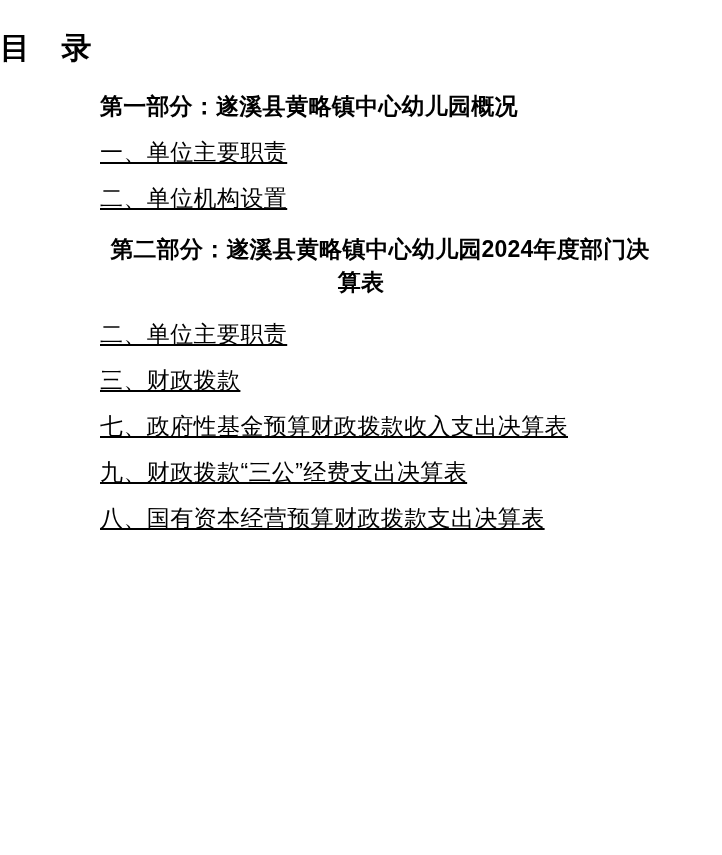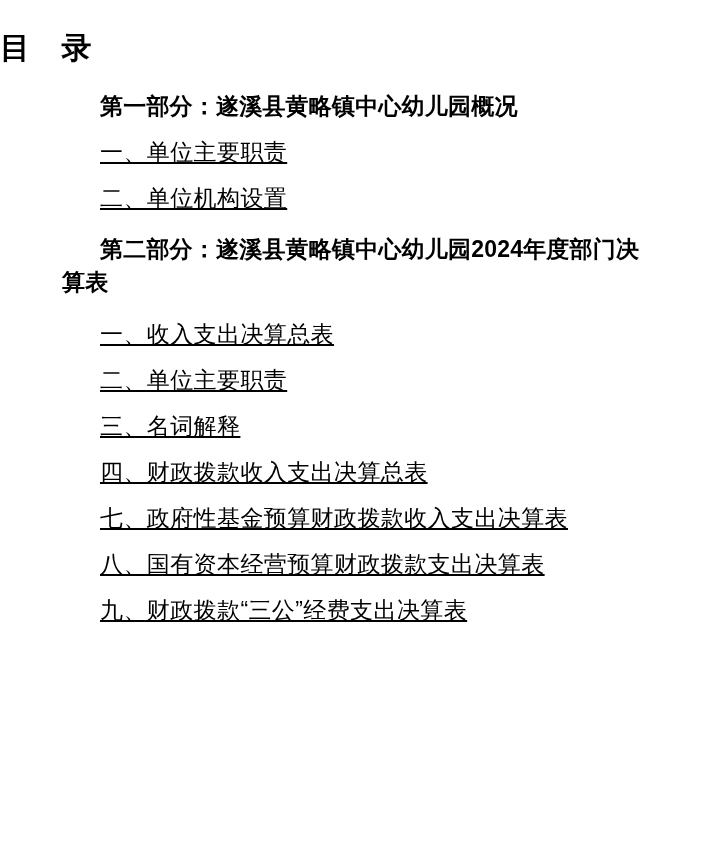--- a/index.html
+++ b/index.html
@@ -47,37 +47,36 @@
     letter-spacing: 0.2px;
   }
   .level-2 {
     font-weight: normal;
     text-indent: 38px;
     letter-spacing: 0.4px;
     text-decoration: underline;
   }
   .toc-entry.wrap {
     line-height: 1.45;
+    text-align: center;
   }
 </style>
 </head>
 <body>
 
 <div class="page">
 
   <div class="doc-title">目 录</div>
 
   <div class="toc">
 
     <div class="toc-entry level-1">第一部分：遂溪县黄略镇中心幼儿园概况</div>
     <div class="toc-entry level-2">一、单位主要职责</div>
     <div class="toc-entry level-2">二、单位机构设置</div>
     <div class="toc-entry level-1 wrap">第二部分：遂溪县黄略镇中心幼儿园2024年度部门决算表</div>
-    <div class="toc-entry level-2">一、收入支出决算总表</div>
     <div class="toc-entry level-2">二、单位主要职责</div>
-    <div class="toc-entry level-2">三、名词解释</div>
-    <div class="toc-entry level-2">四、财政拨款收入支出决算总表</div>
+    <div class="toc-entry level-2">三、财政拨款</div>
     <div class="toc-entry level-2">七、政府性基金预算财政拨款收入支出决算表</div>
+    <div class="toc-entry level-2">九、财政拨款“三公”经费支出决算表</div>
     <div class="toc-entry level-2">八、国有资本经营预算财政拨款支出决算表</div>
-    <div class="toc-entry level-2">九、财政拨款“三公”经费支出决算表</div>
 
   </div>
 </div>
 
 </body></html>

